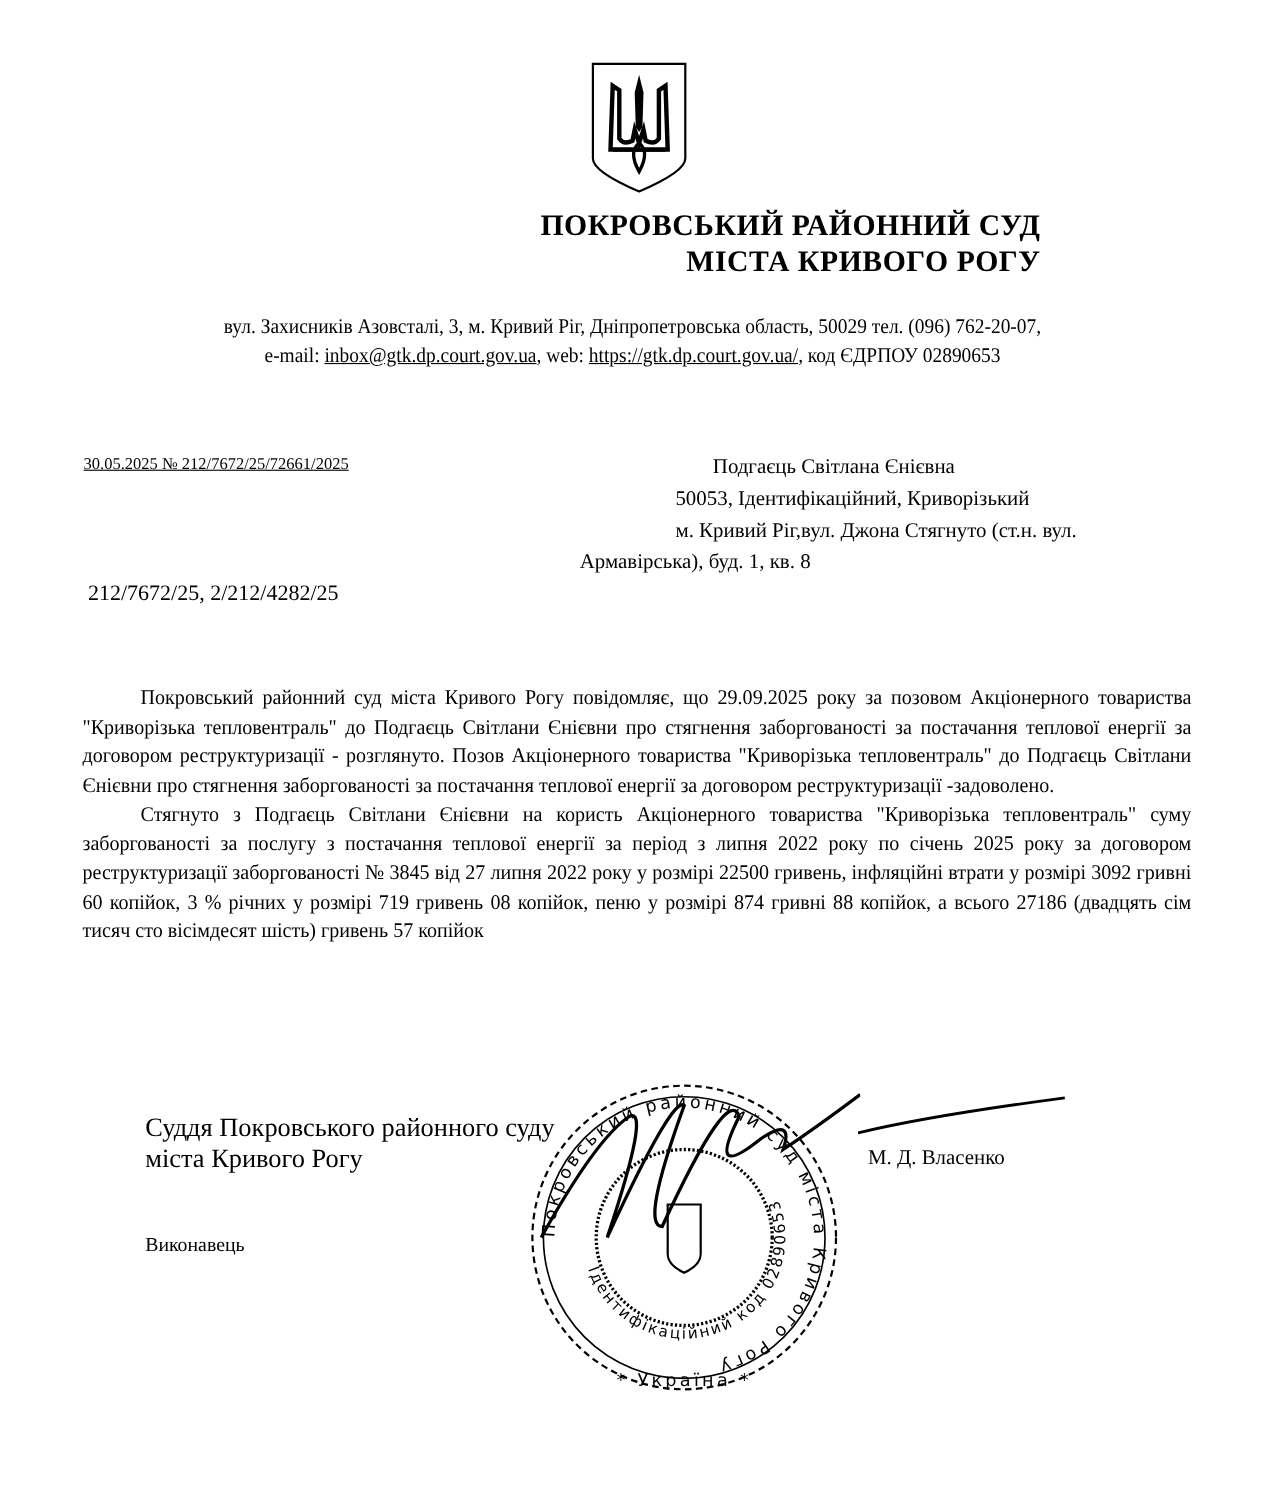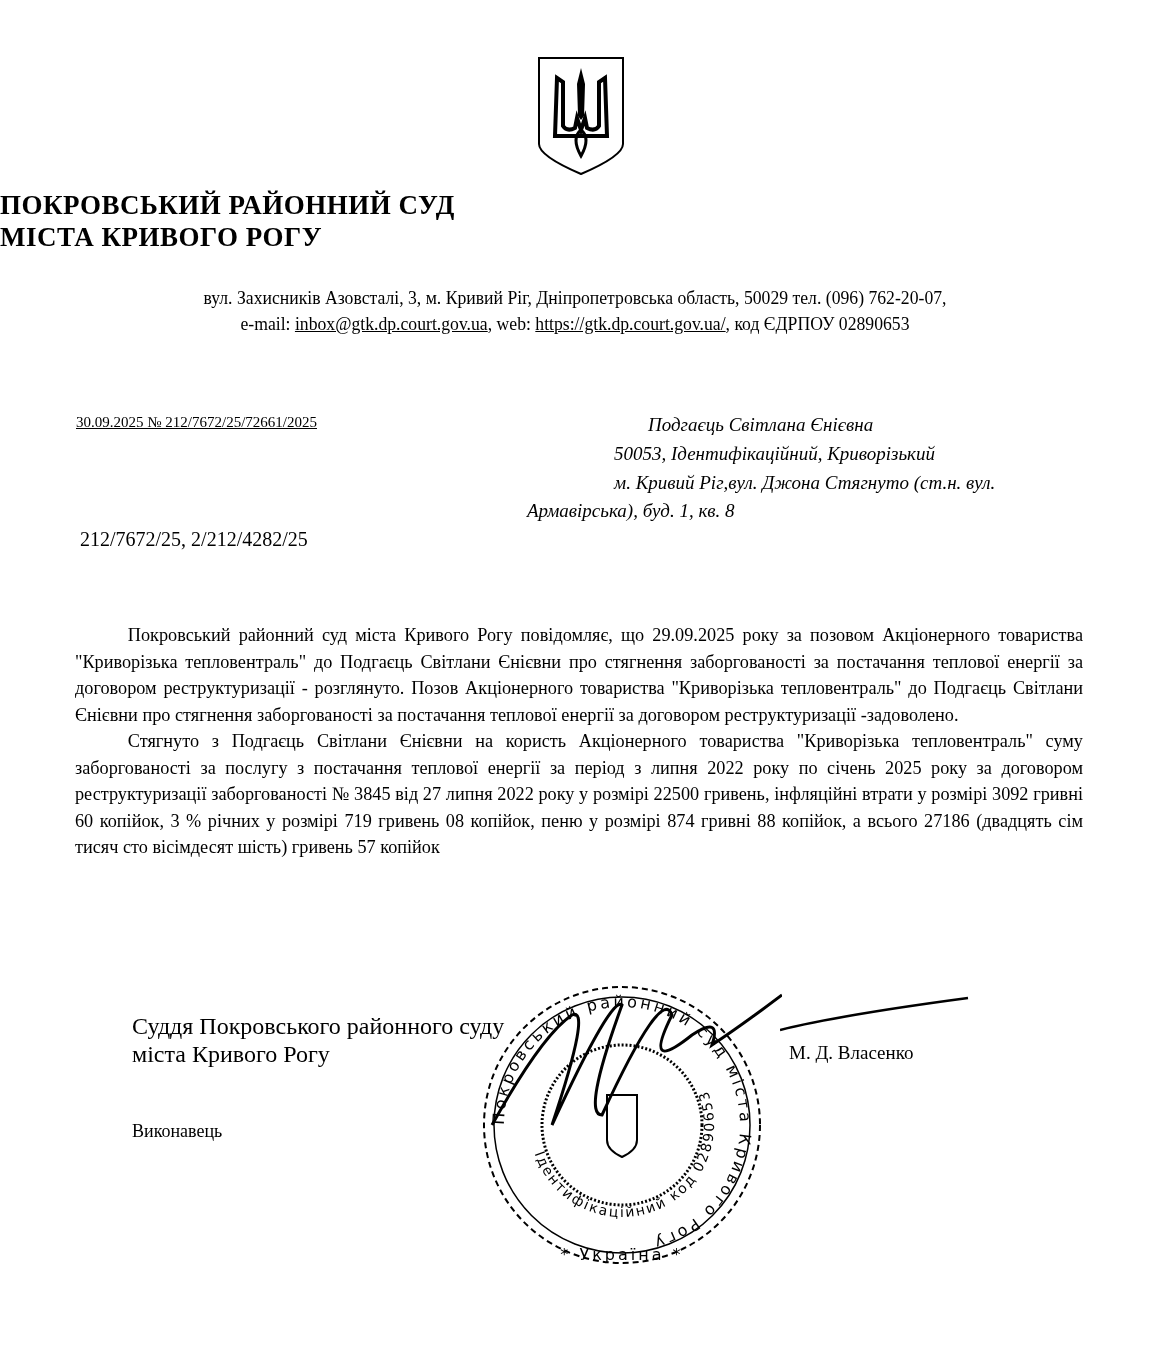--- a/index.html
+++ b/index.html
@@ -1,29 +1,29 @@
 <!DOCTYPE html>
 <html><head>
 <meta charset="utf-8">
 <style>
   html, body { margin: 0; padding: 0; background: #ffffff; }
   body { width: 1150px; height: 1352px; position: relative; overflow: hidden;
          font-family: "Liberation Serif", "DejaVu Serif", serif; color: #000; }
   .abs { position: absolute; }
   #coat { left: 537px; top: 56px; width: 88px; height: 120px; }
-  .title { left: 0; width: 946px; text-align: left; font-weight: bold; font-size: 27px; letter-spacing: 0.5px; }
+  .title { left: 0; width: 946px; text-align: right; font-weight: bold; font-size: 27px; letter-spacing: 0.5px; }
   #t1 { top: 190px; }
   #t2 { top: 222px; }
   .contact { left: 0; width: 1150px; text-align: center; font-size: 19px; transform: scaleX(0.93); transform-origin: center; }
   #c1 { top: 287px; }
   #c2 { top: 313px; }
   .u { text-decoration: underline; }
   #outref { left: 76px; top: 414px; font-size: 15px; text-decoration: underline; }
   #caseref { left: 80px; top: 528px; font-size: 20px; }
-  .addr { font-size: 19px; white-space: nowrap; font-style: italic; }
+  .addr { font-size: 19px; white-space: nowrap; }
   #a1 { left: 648px; top: 414px; }
   #a2 { left: 614px; top: 443px; }
   #a3 { left: 614px; top: 472px; }
   #a4 { left: 527px; top: 500px; }
   .para { left: 75px; width: 1012px; font-size: 19px; line-height: 26.5px; text-align: justify; transform: scaleX(0.96); transform-origin: left top; }
   .para p { margin: 0; text-indent: 55px; }
   #body { top: 622px; width: 1050px; }
   #judge { left: 132px; top: 1012px; font-size: 24px; line-height: 28px; }
   #executor { left: 132px; top: 1121px; font-size: 18px; }
   #signame { left: 789px; top: 1042px; font-size: 19px; text-align: right; }
@@ -45,21 +45,21 @@
 
 <div id="c1" class="abs contact">вул. Захисників Азовсталі, 3, м. Кривий Ріг, Дніпропетровська область, 50029 тел. (096) 762-20-07,</div>
 <div id="c2" class="abs contact">
   <span>e-mail:</span>
   <span class="u">inbox@gtk.dp.court.gov.ua</span>,
   <span>web:</span>
   <span class="u">https://gtk.dp.court.gov.ua/</span>,
   <span>код ЄДРПОУ 02890653</span>
 </div>
 
-<div id="outref" class="abs">30.09.2025 № 212/7672/25/72661/2025</div>
+<div id="outref" class="abs">30.05.2025 № 212/7672/25/72661/2025</div>
 <div id="caseref" class="abs">212/7672/25, 2/212/4282/25</div>
 
 <div id="a1" class="abs addr">Подгаєць Світлана Єнієвна</div>
 <div id="a2" class="abs addr">50053, Ідентифікаційний, Криворізький</div>
 <div id="a3" class="abs addr">м. Кривий Ріг,вул. Джона Стягнуто (ст.н. вул.</div>
 <div id="a4" class="abs addr">Армавірська), буд. 1, кв. 8</div>
 
 <div id="body" class="abs para">
   <p>Покровський районний суд міста Кривого Рогу повідомляє, що 29.09.2025 року за позовом Акціонерного товариства "Криворізька тепловентраль" до Подгаєць Світлани Єнієвни про стягнення заборгованості за постачання теплової енергії за договором реструктуризації - розглянуто. Позов Акціонерного товариства "Криворізька тепловентраль" до Подгаєць Світлани Єнієвни про стягнення заборгованості за постачання теплової енергії за договором реструктуризації -задоволено.</p>
   <p>Стягнуто з Подгаєць Світлани Єнієвни на користь Акціонерного товариства "Криворізька тепловентраль" суму заборгованості за послугу з постачання теплової енергії за період з липня 2022 року по січень 2025 року за договором реструктуризації заборгованості № 3845 від 27 липня 2022 року у розмірі 22500 гривень, інфляційні втрати у розмірі 3092 гривні 60 копійок, 3 % річних у розмірі 719 гривень 08 копійок, пеню у розмірі 874 гривні 88 копійок, а всього 27186 (двадцять сім тисяч сто вісімдесят шість) гривень 57 копійок</p>

